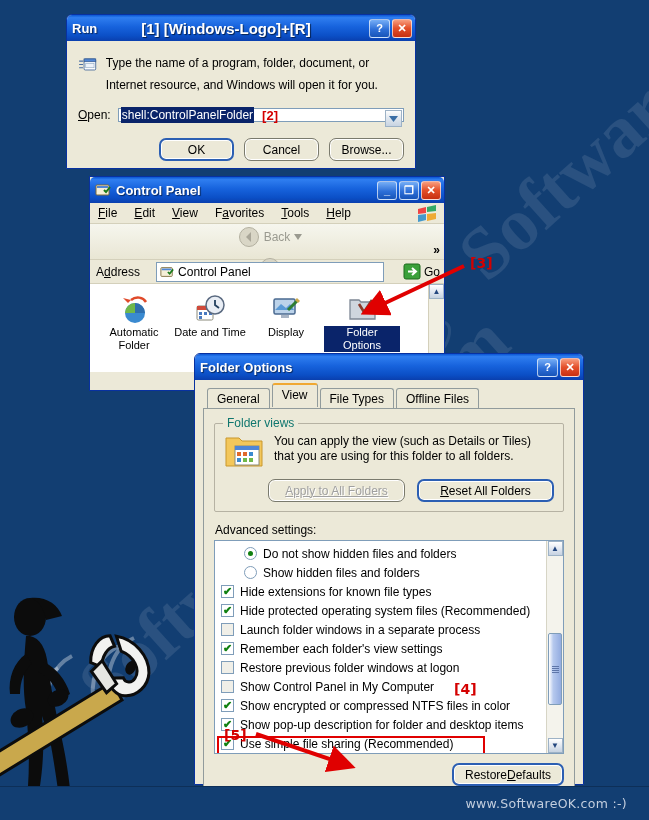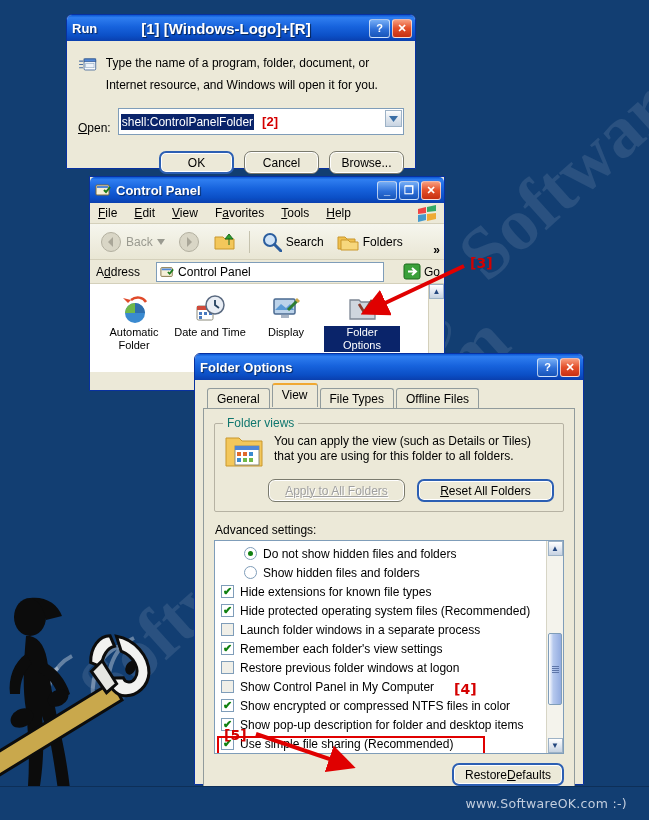--- a/index.html
+++ b/index.html
@@ -61,24 +61,24 @@
   .winicon { width:16px;height:16px;margin-right:5px;flex:0 0 auto; }
 
   
   #run-dialog { left:66px; top:14px; width:350px; height:155px; border-radius:6px 6px 0 0;}
   #run-dialog .titlebar .ttl { margin-right:14px; }
   #run-title-badge { font-size:15px; font-weight:bold; color:#fff;
                      text-shadow:1px 1px 1px rgba(0,0,0,.6); margin-left:30px;}
   .run-body { padding:9px 11px 8px 11px; }
   .run-top { display:flex; gap:9px; }
   .run-desc { font-size:12px; color:#000; line-height:22px; padding-top:2px; }
-  .run-open-row { display:flex; align-items:flex-end; margin-top:12px; gap:7px; }
+  .run-open-row { display:flex; align-items:center; margin-top:12px; gap:7px; }
   .run-open-lbl { font-size:12px; }
   .combo {
-    flex:1; height:27px; background:#fff; border:1px solid #7f9db9;
+    flex:1; height:14px; background:#fff; border:1px solid #7f9db9;
     display:flex; align-items:center; padding-left:2px; position:relative;
   }
   .combo .val-sel { background:#0a246a; color:#fff; font-size:12px; padding:1px 1px; }
   .combo .marker { color:#d40000; font-weight:bold; font-size:13px; margin-left:8px; }
   .combo-arrow {
     position:absolute; right:1px; top:1px; width:17px; height:17px;
     background:linear-gradient(180deg,#fdfdfd,#dfe6ee 50%,#c8d4e2);
     border:1px solid #9db2c6; display:flex;align-items:center;justify-content:center;
   }
   .run-btns { display:flex; justify-content:flex-end; gap:10px; margin-top:16px; }
@@ -93,21 +93,21 @@
   .u { text-decoration:underline; }
 
   
   #cp-window { left:89px; top:176px; width:356px; height:215px; }
   .cp-menubar { height:21px; background:#ECE9D8; display:flex; align-items:center;
                 padding-left:8px; gap:17px; font-size:12px; position:relative;
                 border-bottom:1px solid #d4d0bb;}
   .cp-flag { position:absolute; right:4px; top:1px; width:26px; height:19px; }
   .cp-toolbar { height:36px; background:linear-gradient(180deg,#f6f6ee,#e9e6d4);
                 display:flex; align-items:center; padding-left:6px; gap:5px;
-                border-bottom:1px solid #d4d0bb; position:relative;}
+                border-bottom:1px solid #d4d0bb; position:relative;flex-direction:column;}
   .tb-item { display:flex; align-items:center; gap:4px; font-size:12px; padding:2px 4px; }
   .tb-item.dim { color:#9a9a90; }
   .tb-sep { width:1px; height:22px; background:#c5c2ae; margin:0 3px; }
   .chevrons { position:absolute; right:4px; bottom:2px; font-size:12px; font-weight:bold; }
   .cp-addr { height:24px; background:#ECE9D8; display:flex; align-items:center;
              padding:0 4px 0 6px; gap:16px; border-bottom:1px solid #d4d0bb;}
   .cp-addr .lbl { font-size:12px; }
   .addrbox { flex:1; height:20px; background:#fff; border:1px solid #7f9db9;
              display:flex; align-items:center; gap:4px; padding-left:3px; position:relative;}
   .addrbox .txt { font-size:12px; }

